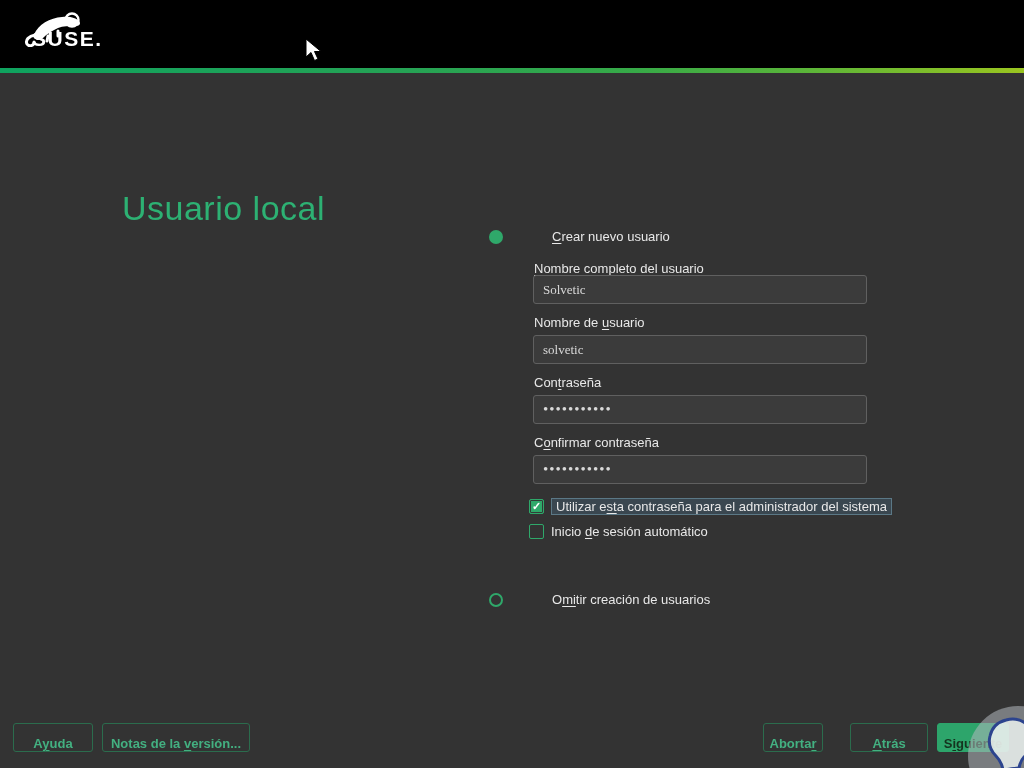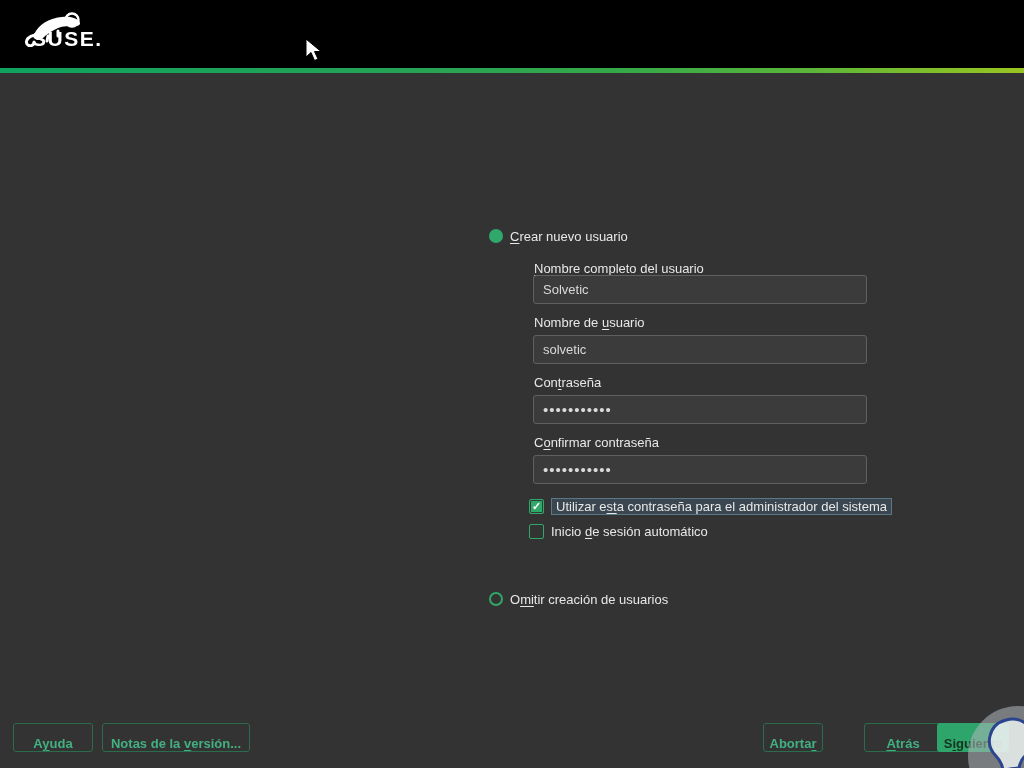--- a/index.html
+++ b/index.html
@@ -19,33 +19,33 @@
   .cursor{position:absolute;left:305px;top:38px;}
 
   
   .title{position:absolute;left:122px;top:189px;font-size:34px;font-weight:300;color:#2db173;letter-spacing:0.5px;}
 
   
   .txt{font-size:13px;color:#e8e8e8;}
   .mn{text-decoration:underline;text-underline-offset:2px;}
 
   
-  .radio-row{position:absolute;display:flex;align-items:flex-start;}
+  .radio-row{position:absolute;display:flex;align-items:flex-end;gap:42px;}
   .radio-row .lbl{margin-left:7px;}
   .radio-on{width:14px;height:14px;border-radius:50%;background:#2fa86a;flex:0 0 auto;}
   .radio-off{width:10px;height:10px;border-radius:50%;border:2px solid #2fa86a;background:transparent;flex:0 0 auto;}
   .row-create{left:489px;top:229px;}
   .row-skip{left:489px;top:564px;margin-top:28px;}
 
   
   .flabel{position:absolute;left:534px;}
   .l1{top:261px}.l2{top:315px}.l3{top:375px}.l4{top:435px}
   .tinput{position:absolute;left:533px;width:334px;height:29px;background:#3b3b3b;
           border:1px solid #606060;border-radius:3px;color:#d9d9d9;font-size:13px;
-          padding:0 9px;box-sizing:border-box;font-family:Liberation Sans, sans-serif;outline:none;}
+          padding:0 9px;box-sizing:border-box;font-family:Liberation Serif, serif;outline:none;}
   .i1{top:275px}.i2{top:335px}.i3{top:395px}.i4{top:455px}
   .masked{font-size:15px;letter-spacing:1px;}
 
   
   .check-row{position:absolute;display:flex;align-items:center;}
   .cb{width:13px;height:13px;border:1px solid #2fa86a;border-radius:2px;flex:0 0 auto;
       display:flex;align-items:center;justify-content:center;}
   .cb-on{background:#2fa86a;box-shadow:inset 0 0 0 1px #313d37;}
   .cb-on .tick{color:#ffffff;font-size:11px;font-weight:700;line-height:1;}
   .check-row .lbl{margin-left:7px;}
@@ -53,21 +53,21 @@
   .row-cb2{left:529px;top:524px;}
   .focus-label{background:#3a4750;border:1px solid #5b7886;padding:0 4px;margin-left:3px;}
 
   
   .btn{position:absolute;top:723px;height:29px;display:flex;align-items:flex-end;justify-content:center;
        background:transparent;border:1px solid #2b6c4d;border-radius:3px;color:#43b081;
        font-size:13px;font-weight:700;box-sizing:border-box;cursor:default;}
   .btn-help{left:13px;width:80px;}
   .btn-notes{left:102px;width:148px;}
   .btn-abort{left:763px;width:60px;}
-  .btn-back{left:850px;width:78px;margin-left:14px;}
+  .btn-back{left:850px;width:78px;}
   .btn-next{left:937px;width:72px;background:#2da56b;border-color:#2da56b;color:#15331f;}
 
   
   .watermark{position:absolute;left:968px;top:706px;width:100px;height:100px;border-radius:50%;
              background:rgba(178,184,190,0.55);}
   .watermark svg{position:absolute;left:2px;top:2px;}
 </style>
 </head>
 <body>
 
@@ -84,20 +84,21 @@
       </svg>
       <div class="logo-text">SUSE.</div>
     </div>
   </div>
   <div class="accent"></div>
 
   <svg class="cursor" width="22" height="26" viewBox="0 0 22 26">
     <polygon points="1,1 1,19 6,14.5 9.5,22.5 13,21 9.5,13.5 16,13.5" fill="#ffffff" stroke="#000000" stroke-width="1"></polygon>
   </svg>
 
+  <div class="title">Usuario local</div>
 
   <div class="radio-row row-create">
     <span class="radio-on"></span>
     <span class="lbl txt"><span></span><span class="mn">C</span><span>rear nuevo usuario</span></span>
   </div>
 
   <div class="flabel txt l1"><span></span><span class="mn">N</span><span>ombre completo del usuario</span></div>
   <input class="tinput i1" type="text" readonly="" value="Solvetic" style="">
 
   <div class="flabel txt l2"><span>Nombre de </span><span class="mn">u</span><span>suario</span></div>

